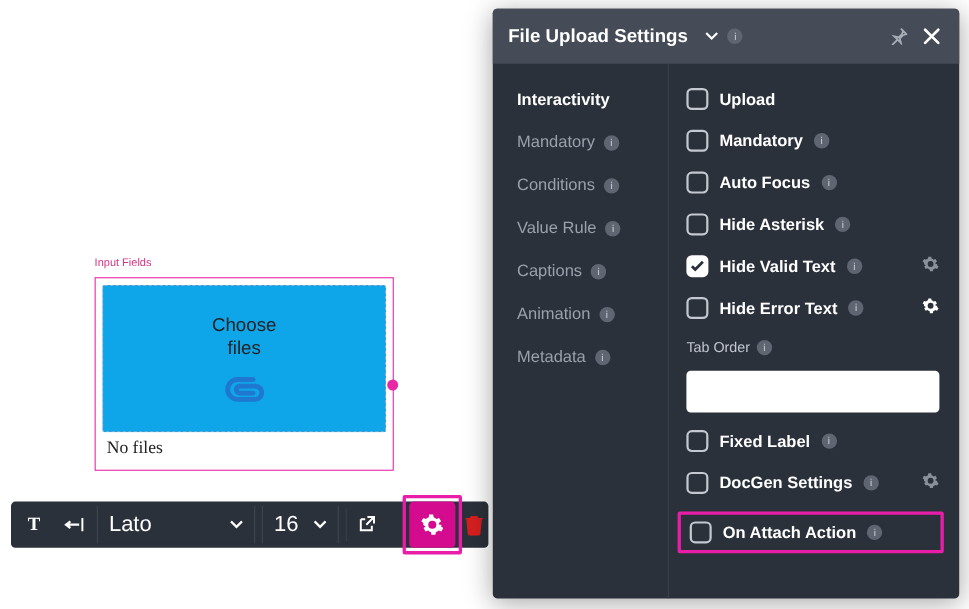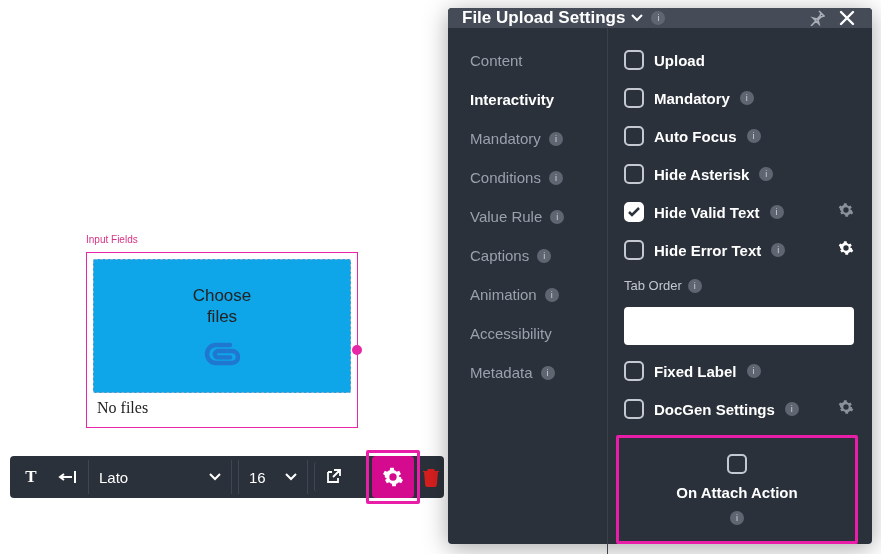--- a/index.html
+++ b/index.html
@@ -99,21 +99,21 @@
     align-items: center;
     gap: 10px;
     padding: 0 10px;
     height: 34px;
     border-left: 1px solid #3f4651;
     border-right: 1px solid #3f4651;
   }
   .tb-select .chev { margin-left: auto; }
   .tb-font { width: 144px; }
   .tb-size { width: 70px; }
-  .tb-select span:first-child { font-size: 15px; }
+  .tb-select span:first-child { font-size: 20px; }
   .tb-external { border-left:1px solid #3f4651; width:36px; }
   .cog-btn {
     position: absolute;
     left: 372px;
     top: 456px;
     width: 42px;
     height: 42px;
     background: #d40b8e;
     border-radius: 4px;
     display: flex;
@@ -165,21 +165,21 @@
     align-items: center;
     padding: 0 14px;
     gap: 8px;
   }
   .panel-title {
     font-size: 17px;
     font-weight: 700;
     color: #fff;
     display: flex;
     align-items: center;
-    gap: 6px;
+    gap: 16px;
   }
   .panel-header .spacer { flex: 1; }
   .panel-header .hdr-ico { color:#c0c4cc; width:22px; display:flex; justify-content:center; }
   .panel-close { color:#fff; font-size: 20px; }
 
   .panel-body {
     flex: 1;
     display: flex;
     position: relative;
   }
@@ -265,24 +265,23 @@
     width: 100%;
     height: 38px;
     border-radius: 4px;
     background: #fff;
     border: 3px solid #fff;
   }
 
   .highlight-row {
     border: 3px solid #e91ea8;
     border-radius: 2px;
-    padding: 16px 8px;
+    padding: 6px 8px;
     margin-left: -8px;
     margin-right: -4px;
-    flex-direction: column;
   }
 
   .chev svg, .icon svg { display:block; }
 </style>
 </head>
 <body>
 
 <div class="canvas-label">Input Fields</div>
 <div class="widget-box">
   <div class="widget-inner">
@@ -364,23 +363,20 @@
     </div>
     <div class="hdr-ico panel-close">
       <svg width="16" height="16" viewBox="0 0 16 16">
           <path d="M2 2l12 12M14 2L2 14" stroke="#fff" stroke-width="2.4" stroke-linecap="round"></path>
         </svg>
     </div>
   </div>
 
   <div class="panel-body">
     <div class="panel-nav">
-      <div class="nav-item">
-          <span>Content</span>
-        </div>
       <div class="nav-item active">
           <span>Interactivity</span>
         </div>
       <div class="nav-item">
           <span>Mandatory</span>
           <span class="info-badge">i</span>
         </div>
       <div class="nav-item">
           <span>Conditions</span>
           <span class="info-badge">i</span>
@@ -389,23 +385,20 @@
           <span>Value Rule</span>
           <span class="info-badge">i</span>
         </div>
       <div class="nav-item">
           <span>Captions</span>
           <span class="info-badge">i</span>
         </div>
       <div class="nav-item">
           <span>Animation</span>
           <span class="info-badge">i</span>
-        </div>
-      <div class="nav-item">
-          <span>Accessibility</span>
         </div>
       <div class="nav-item">
           <span>Metadata</span>
           <span class="info-badge">i</span>
         </div>
     </div>
 
     <div class="panel-content">
       <div class="row">
         <span class="checkbox"></span>

